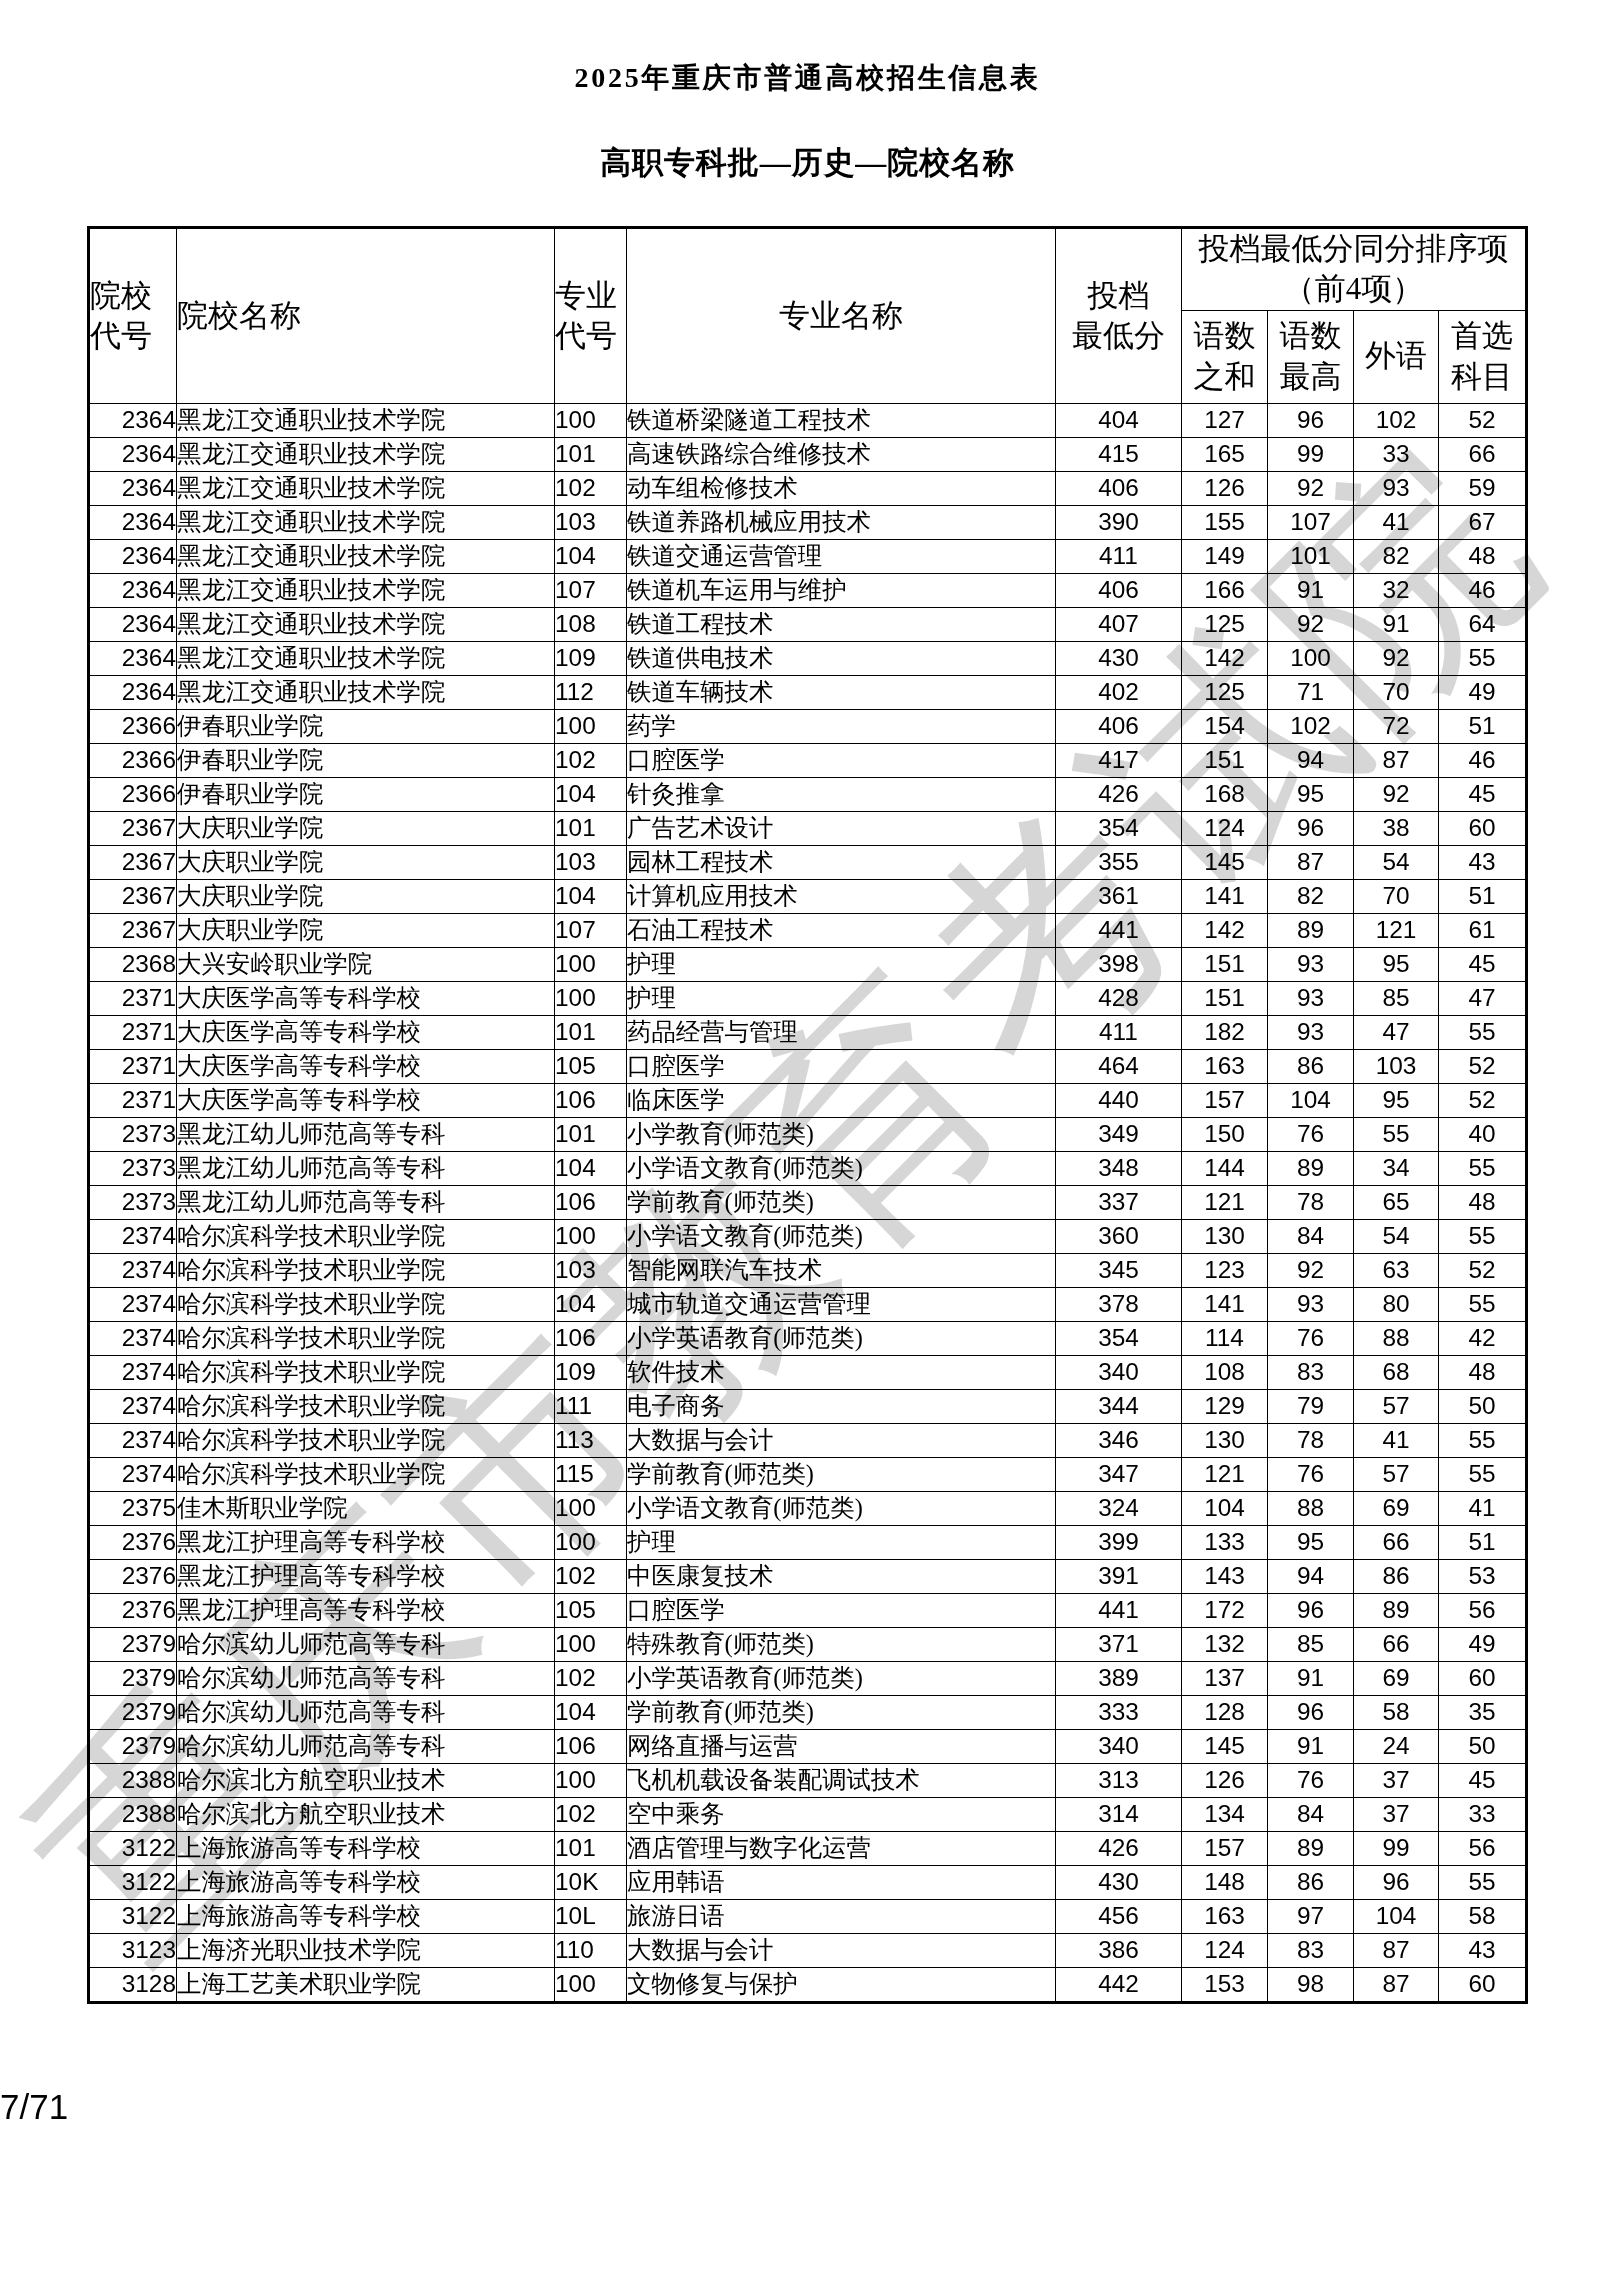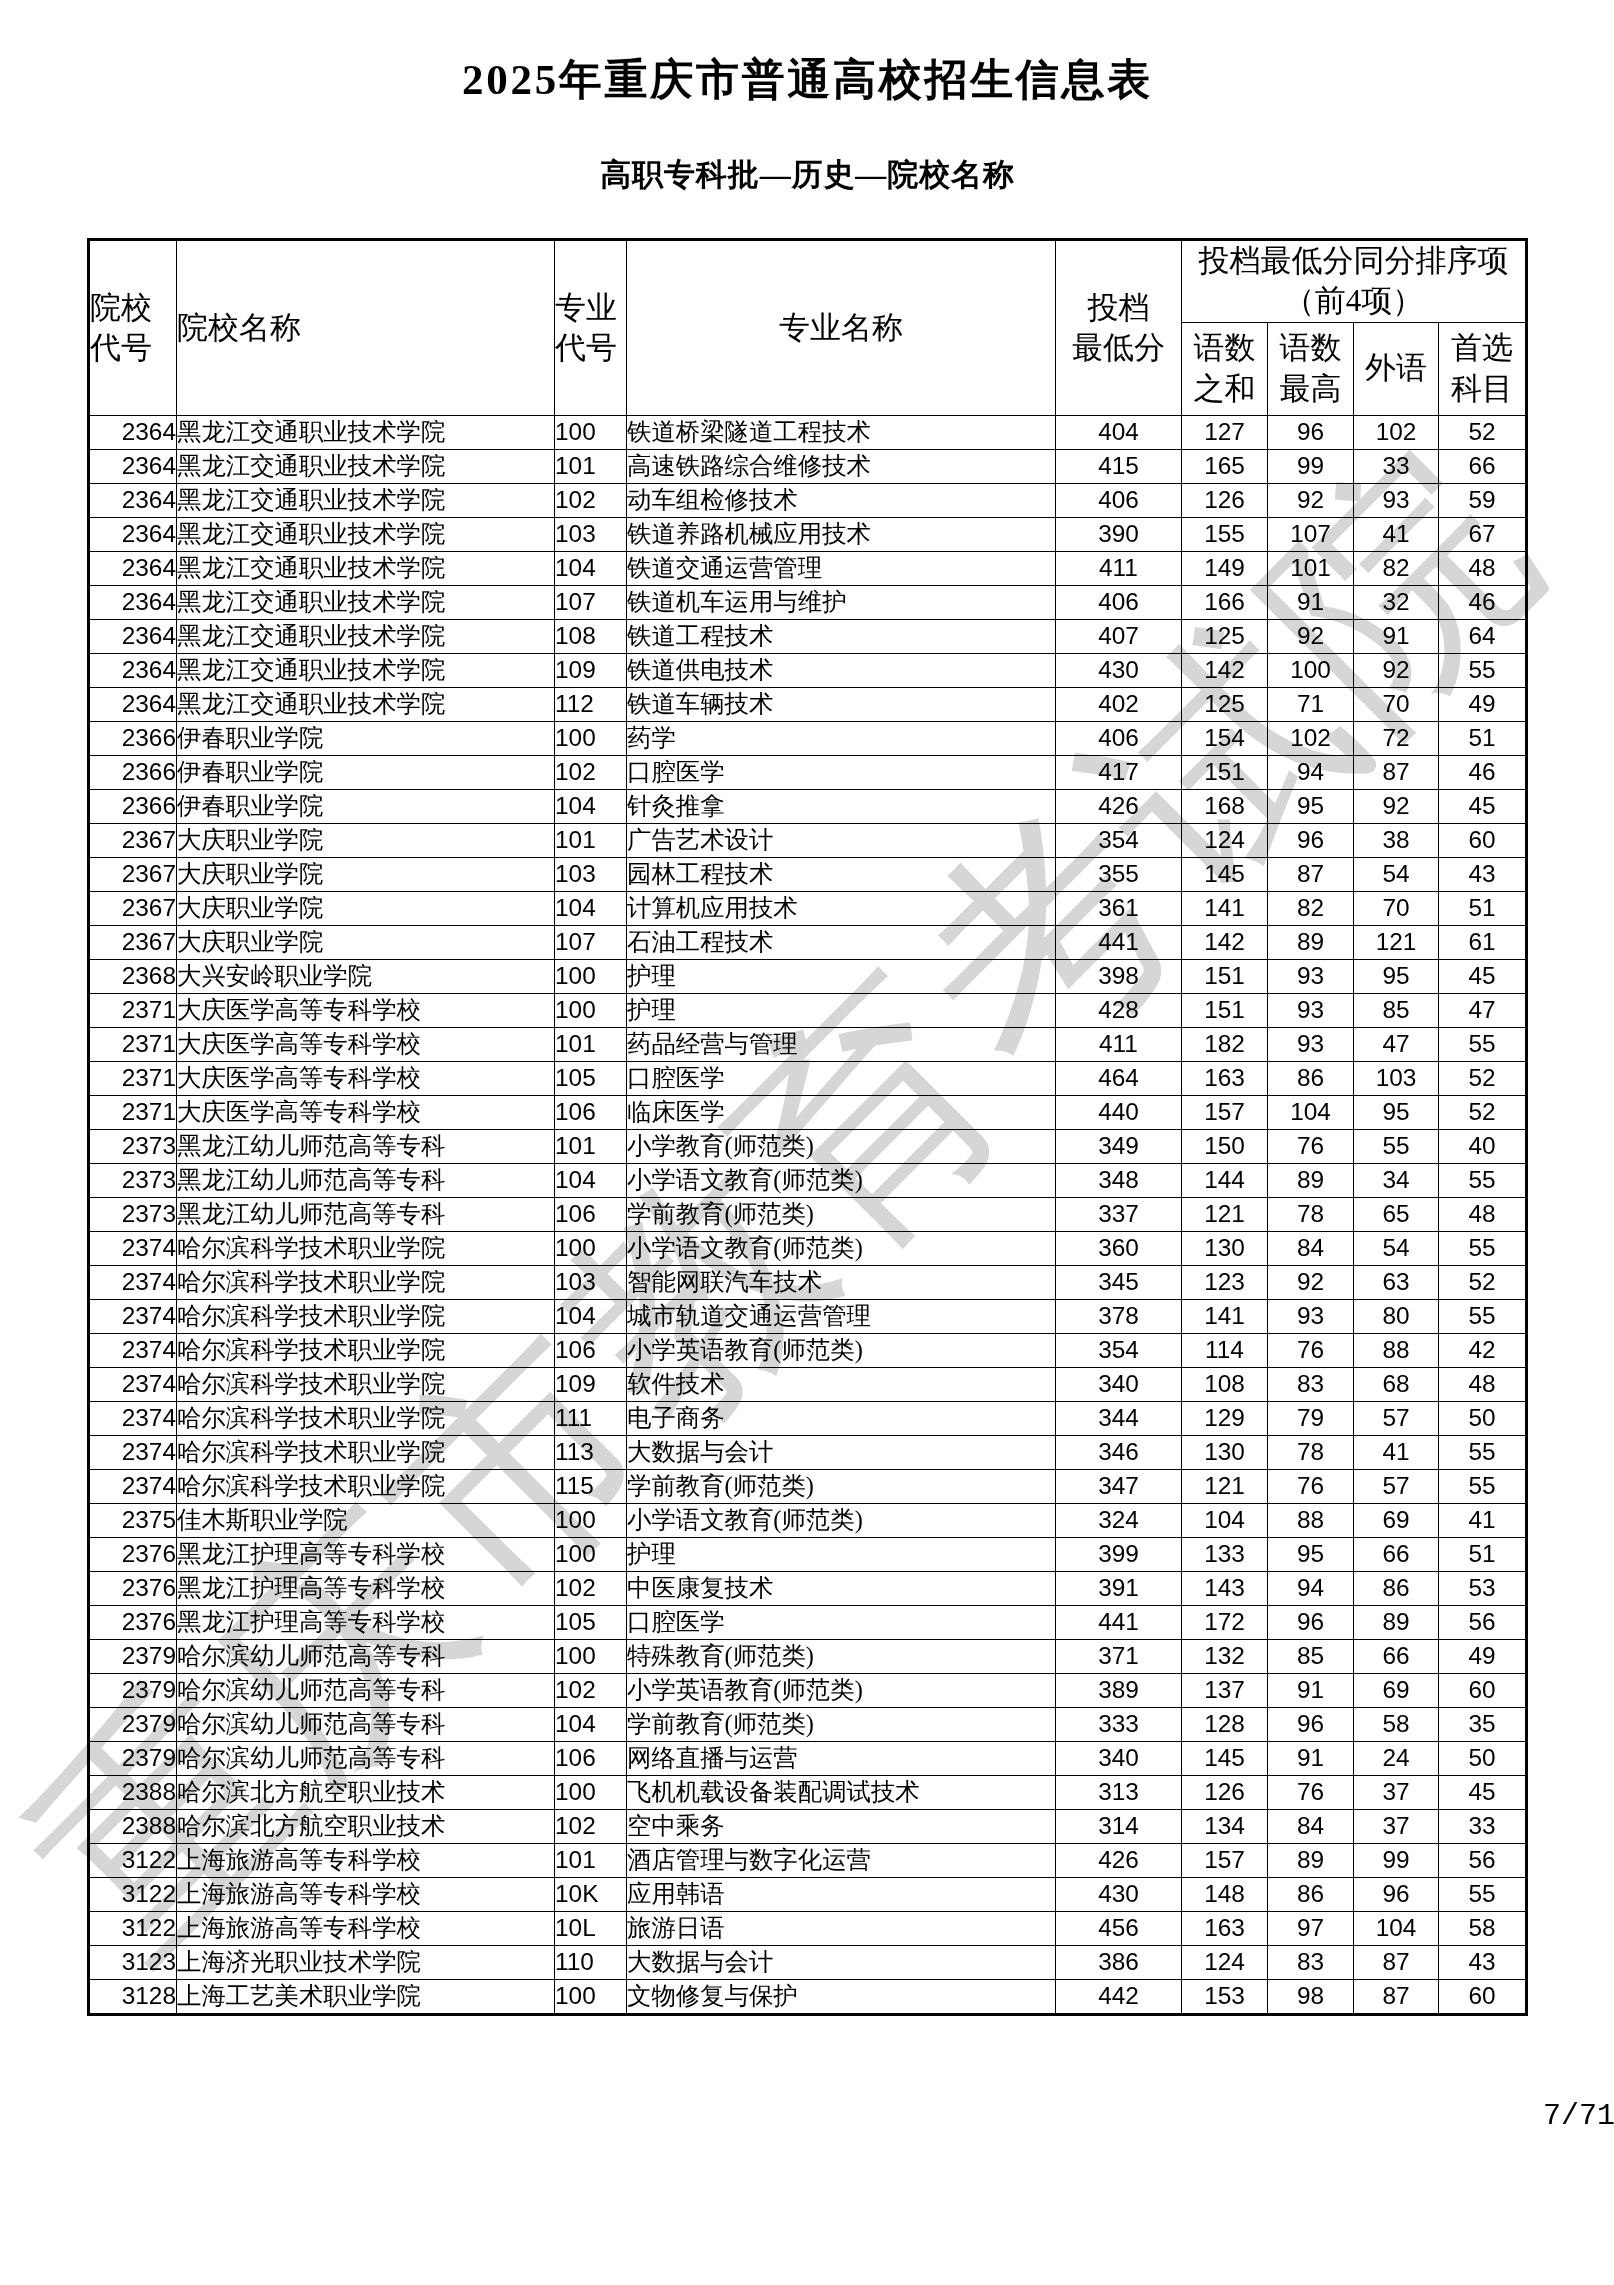--- a/index.html
+++ b/index.html
@@ -12,21 +12,21 @@
   .watermark {
     position:absolute; left:787px; top:1203px;
     transform:translate(-50%,-50%) rotate(-45deg);
     font-size:242px; letter-spacing:7.2px; white-space:nowrap;
     color:rgba(0,0,0,0.16); z-index:0; pointer-events:none;
     font-family:"Liberation Serif","DejaVu Serif",serif;
   }
   .title {
     position:relative; z-index:1;
     text-align:center; padding-top:51px;
-    font-size:43px; font-weight:bold; letter-spacing:2.7px;
+    font-size:28px; font-weight:bold; letter-spacing:2.7px;margin-top:8px;
   }
   .subtitle {
     position:relative; z-index:1;
     text-align:center; margin-top:45px;
     font-size:31px; font-weight:bold; letter-spacing:0.9px;
   }
   table.sheet {
     position:relative; z-index:1;
     margin:42px auto 0 auto;
     border-collapse:collapse; table-layout:fixed;
@@ -43,23 +43,23 @@
   th.h-left { text-align:left; padding-left:7.2px; }
   th.h-center { text-align:center; }
   .hl { display:block; }
   tbody td { height:33px; font-size:24.4px; vertical-align:middle; }
   td.code { font-family:"Liberation Sans","DejaVu Sans",sans-serif; text-align:right; padding-left:9px; }
   td.code2 { font-family:"Liberation Sans","DejaVu Sans",sans-serif; text-align:left; padding-left:5.4px; }
   td.txt { text-align:left; padding-left:7.2px; font-family:"Liberation Serif","DejaVu Serif",serif; }
   td.num { font-family:"Liberation Sans","DejaVu Sans",sans-serif; text-align:center; }
   .pagenum {
     position:relative; z-index:1;
-    text-align:right; margin-top:83px;
-    font-size:30px;
-    font-family:Liberation Mono, monospace;
+    text-align:left; margin-top:83px;
+    font-size:35px;
+    font-family:Liberation Sans, sans-serif;
   }
 </style>
 </head>
 <body>
 
 <div class="watermark">重庆市教育考试院</div>
 
 <div class="title">2025年重庆市普通高校招生信息表</div>
 
 <div class="subtitle">高职专科批—历史—院校名称</div>

